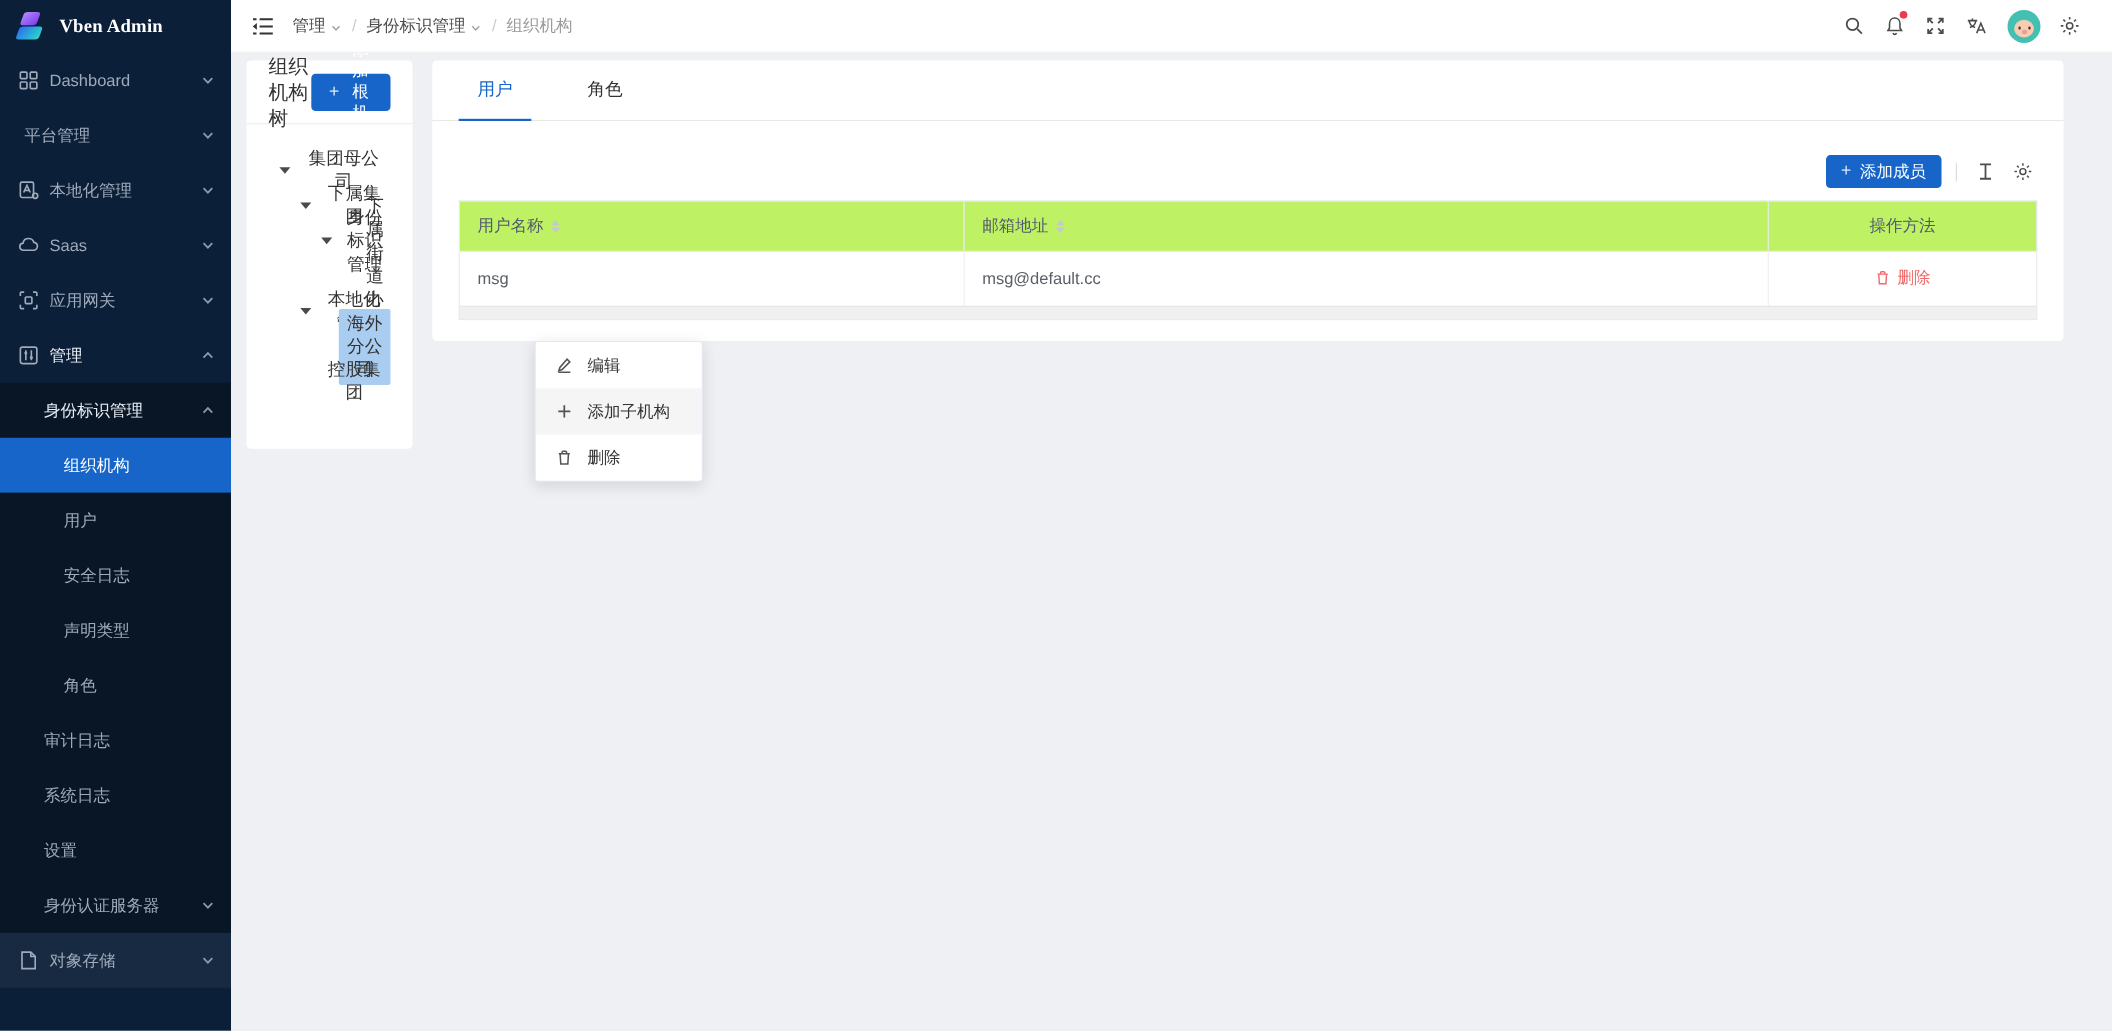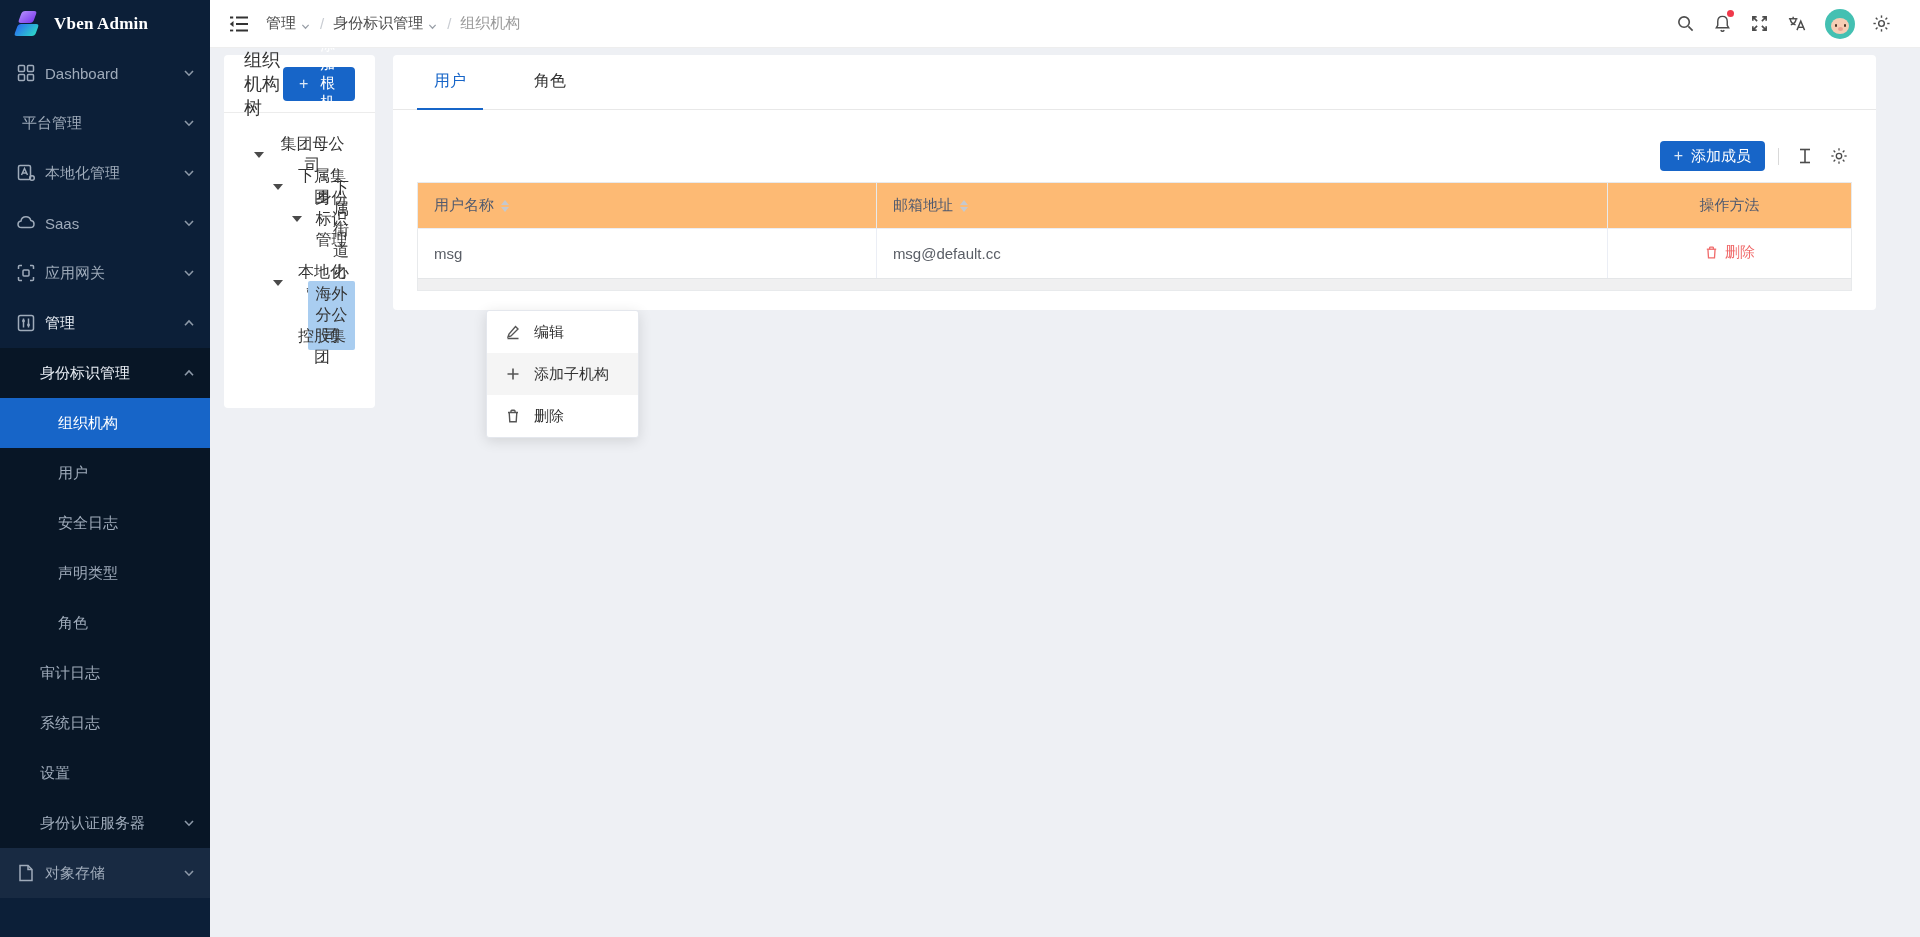--- a/index.html
+++ b/index.html
@@ -87,21 +87,21 @@
   .toolbar { margin-top:31px; display:flex; align-items:center; justify-content:flex-end; }
   .btn-primary.small { height:30px; padding:0 14px; }
   .toolbar-sep { width:1px; height:17px; background:#d9d9d9; margin:0 13px; }
   .tool-icon { width:26px; height:26px; display:flex; align-items:center; justify-content:center;
     color:#4c4c4c; cursor:pointer; }
   .tool-icon svg { width:18px; height:18px; }
   .tool-icon + .tool-icon { margin-left:8px; }
 
   .grid-table { margin-top:11px; border:1px solid #e8eaec; border-bottom:none; width:100%;
     border-collapse:collapse; table-layout:fixed; }
-  .grid-table th { background:#fdba74; height:46px; font-weight:normal; font-size:15px; color:#515a6e;
+  .grid-table th { background:#bef264; height:46px; font-weight:normal; font-size:15px; color:#515a6e;
     text-align:left; padding:0 16px; border-right:1px solid #e8eaec; }
   .grid-table th:last-child { border-right:none; }
   .grid-table td { height:49px; font-size:15px; color:#5a5e66; padding:0 16px;
     border-top:1px solid #ebeef5; border-right:1px solid #ebeef5; background:#fff; }
   .grid-table td:last-child { border-right:none; }
   .th-inner { display:inline-flex; align-items:center; gap:7px; }
   .sorters { display:inline-flex; flex-direction:column; gap:2px; }
   .sorters .up { width:0; height:0; border-left:4px solid transparent; border-right:4px solid transparent;
     border-bottom:5px solid #c5c8ce; }
   .sorters .dn { width:0; height:0; border-left:4px solid transparent; border-right:4px solid transparent;

